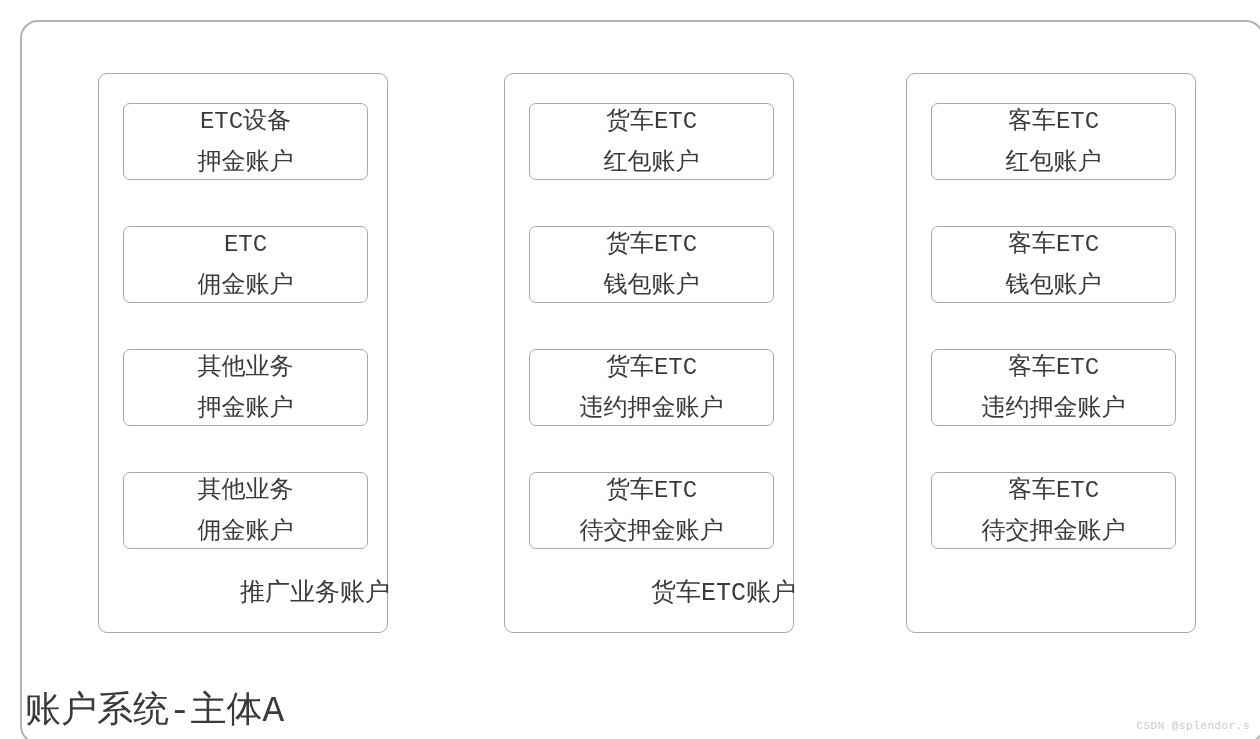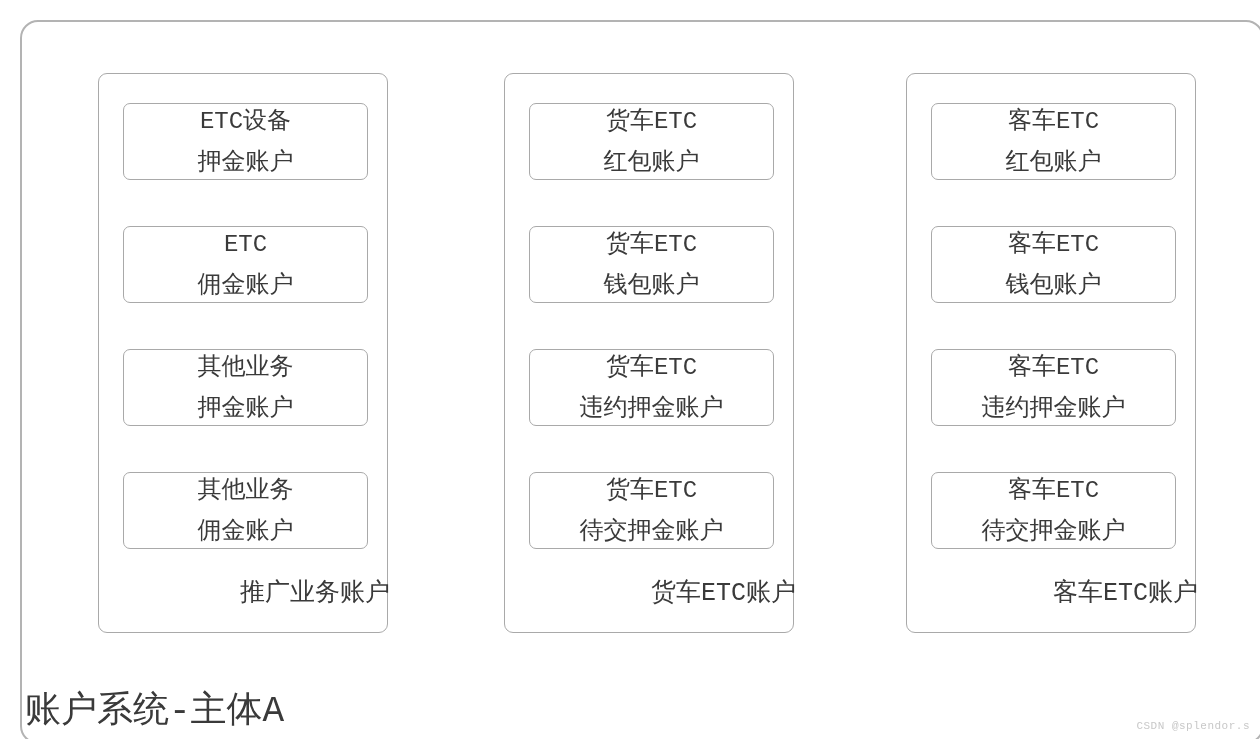--- a/index.html
+++ b/index.html
@@ -130,20 +130,19 @@
         <span>钱包账户</span>
       </div>
       <div class="acct acct-3">
         <span>客车ETC</span>
         <span>违约押金账户</span>
       </div>
       <div class="acct acct-4">
         <span>客车ETC</span>
         <span>待交押金账户</span>
       </div>
-      <div class="group-label">客车ETC账户</div>
     </section>
 
     <div class="title">账户系统-主体A</div>
   </div>
 
   <div class="watermark">CSDN @splendor.s</div>
 </div>
 
 </body></html>

